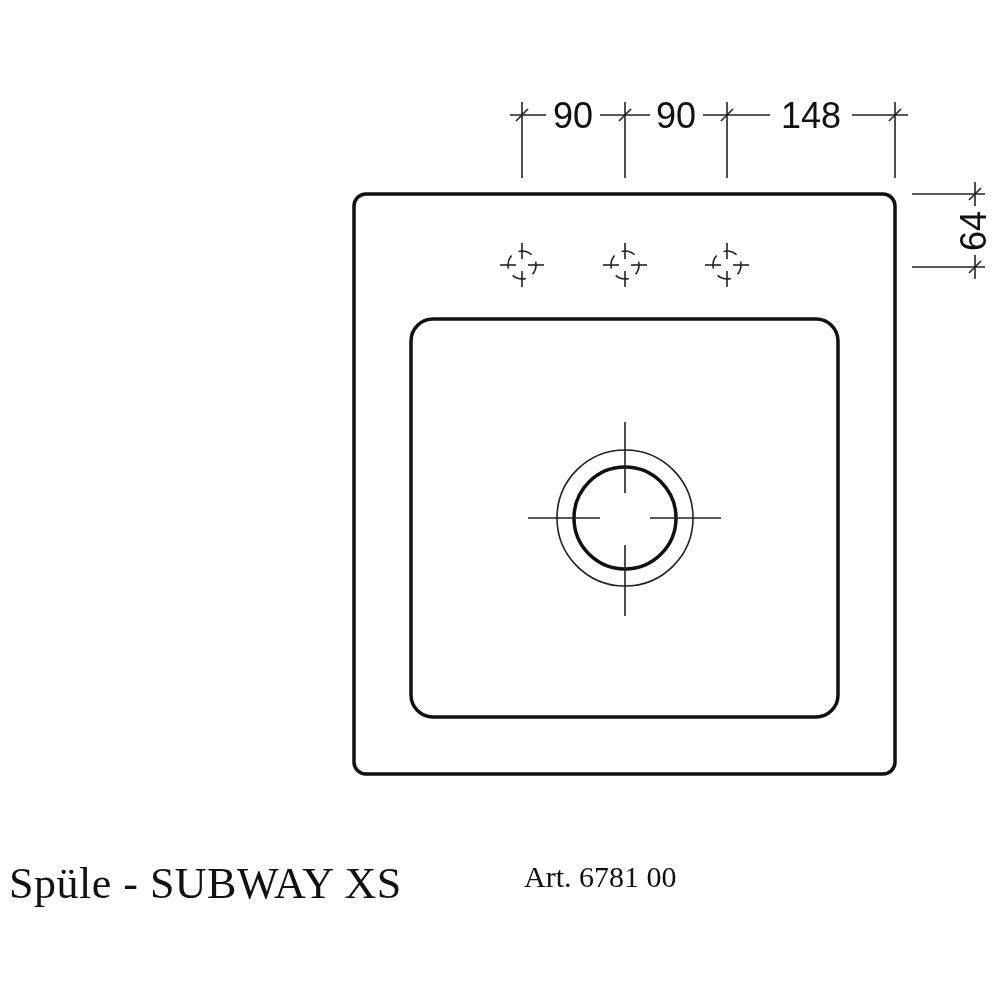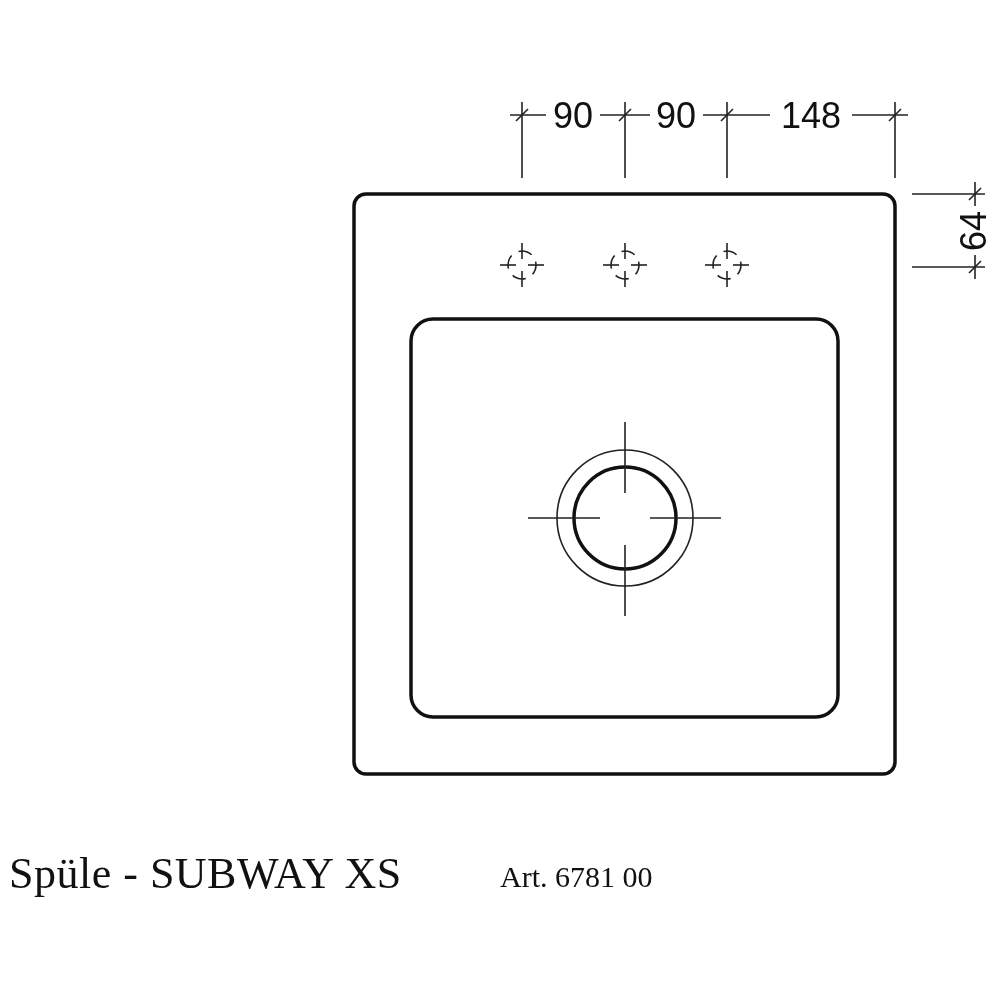--- a/index.html
+++ b/index.html
@@ -1,21 +1,21 @@
 <!DOCTYPE html>
 <html><head>
   <meta charset="utf-8">
   <style>
     html, body { margin: 0; padding: 0; background: #ffffff; }
     body { width: 1000px; height: 1000px; position: relative; overflow: hidden; }
     #drawing { position: absolute; left: 0; top: 0; width: 1000px; height: 1000px; }
     .dim-text { font-family: "Liberation Sans", sans-serif; font-size: 36px; fill: #111111; }
     .caption { position: absolute; top: 848px; color: #111111; font-family: "Liberation Serif", serif; white-space: nowrap; }
-    #title { left: 9px; font-size: 44px; letter-spacing: 0.5px; }
-    #art { left: 500px; top: 860px; font-size: 30px; }
+    #title { left: 9px; font-size: 44px; letter-spacing: 0.5px; margin-top: 10px; }
+    #art { left: 524px; top: 860px; font-size: 30px; }
   </style>
 </head>
 <body>
 
 <svg id="drawing" viewBox="0 0 1000 1000" xmlns="http://www.w3.org/2000/svg">
   <g stroke="#222222" fill="none" stroke-width="1.6">
 
     <g>
       <line x1="510" y1="115" x2="546" y2="115"></line>
       <line x1="600" y1="115" x2="650" y2="115"></line>

